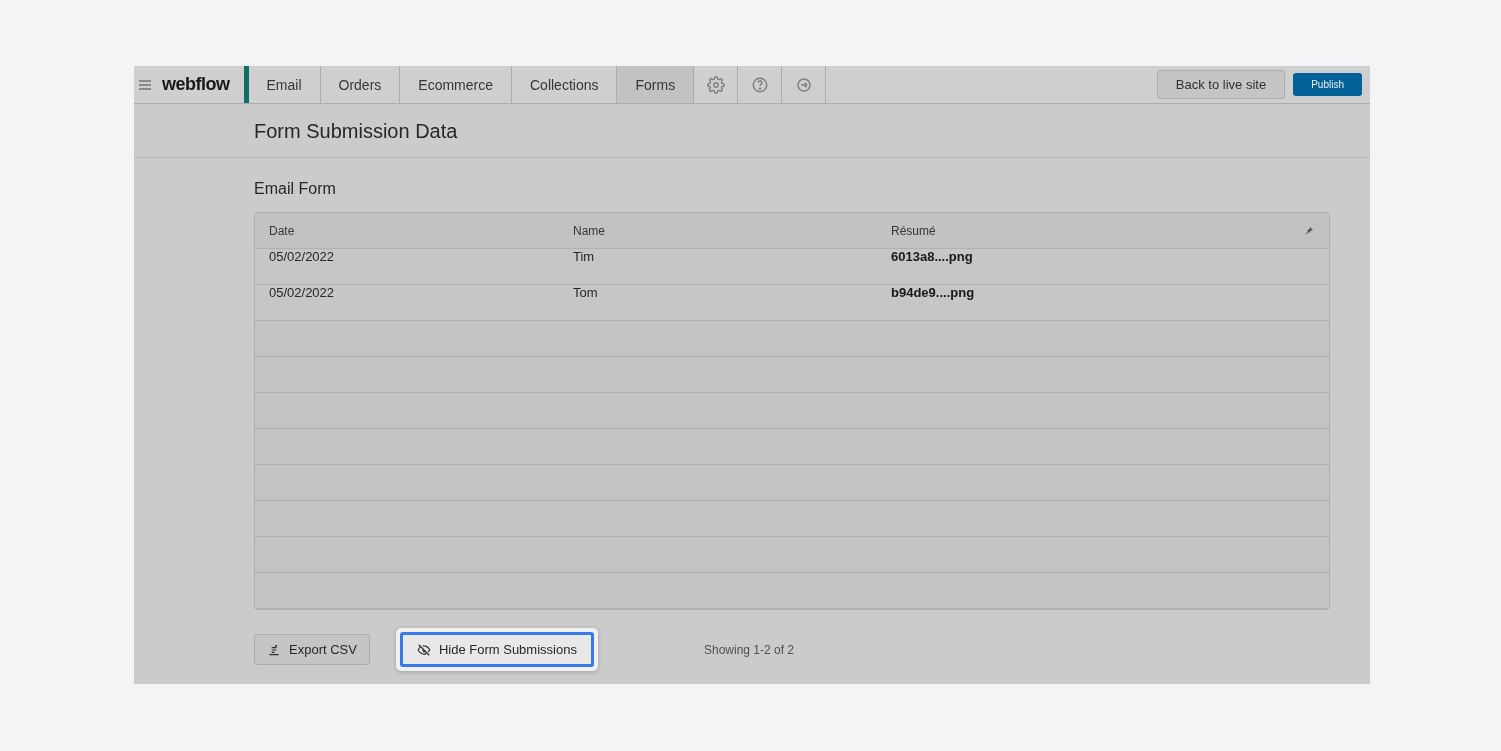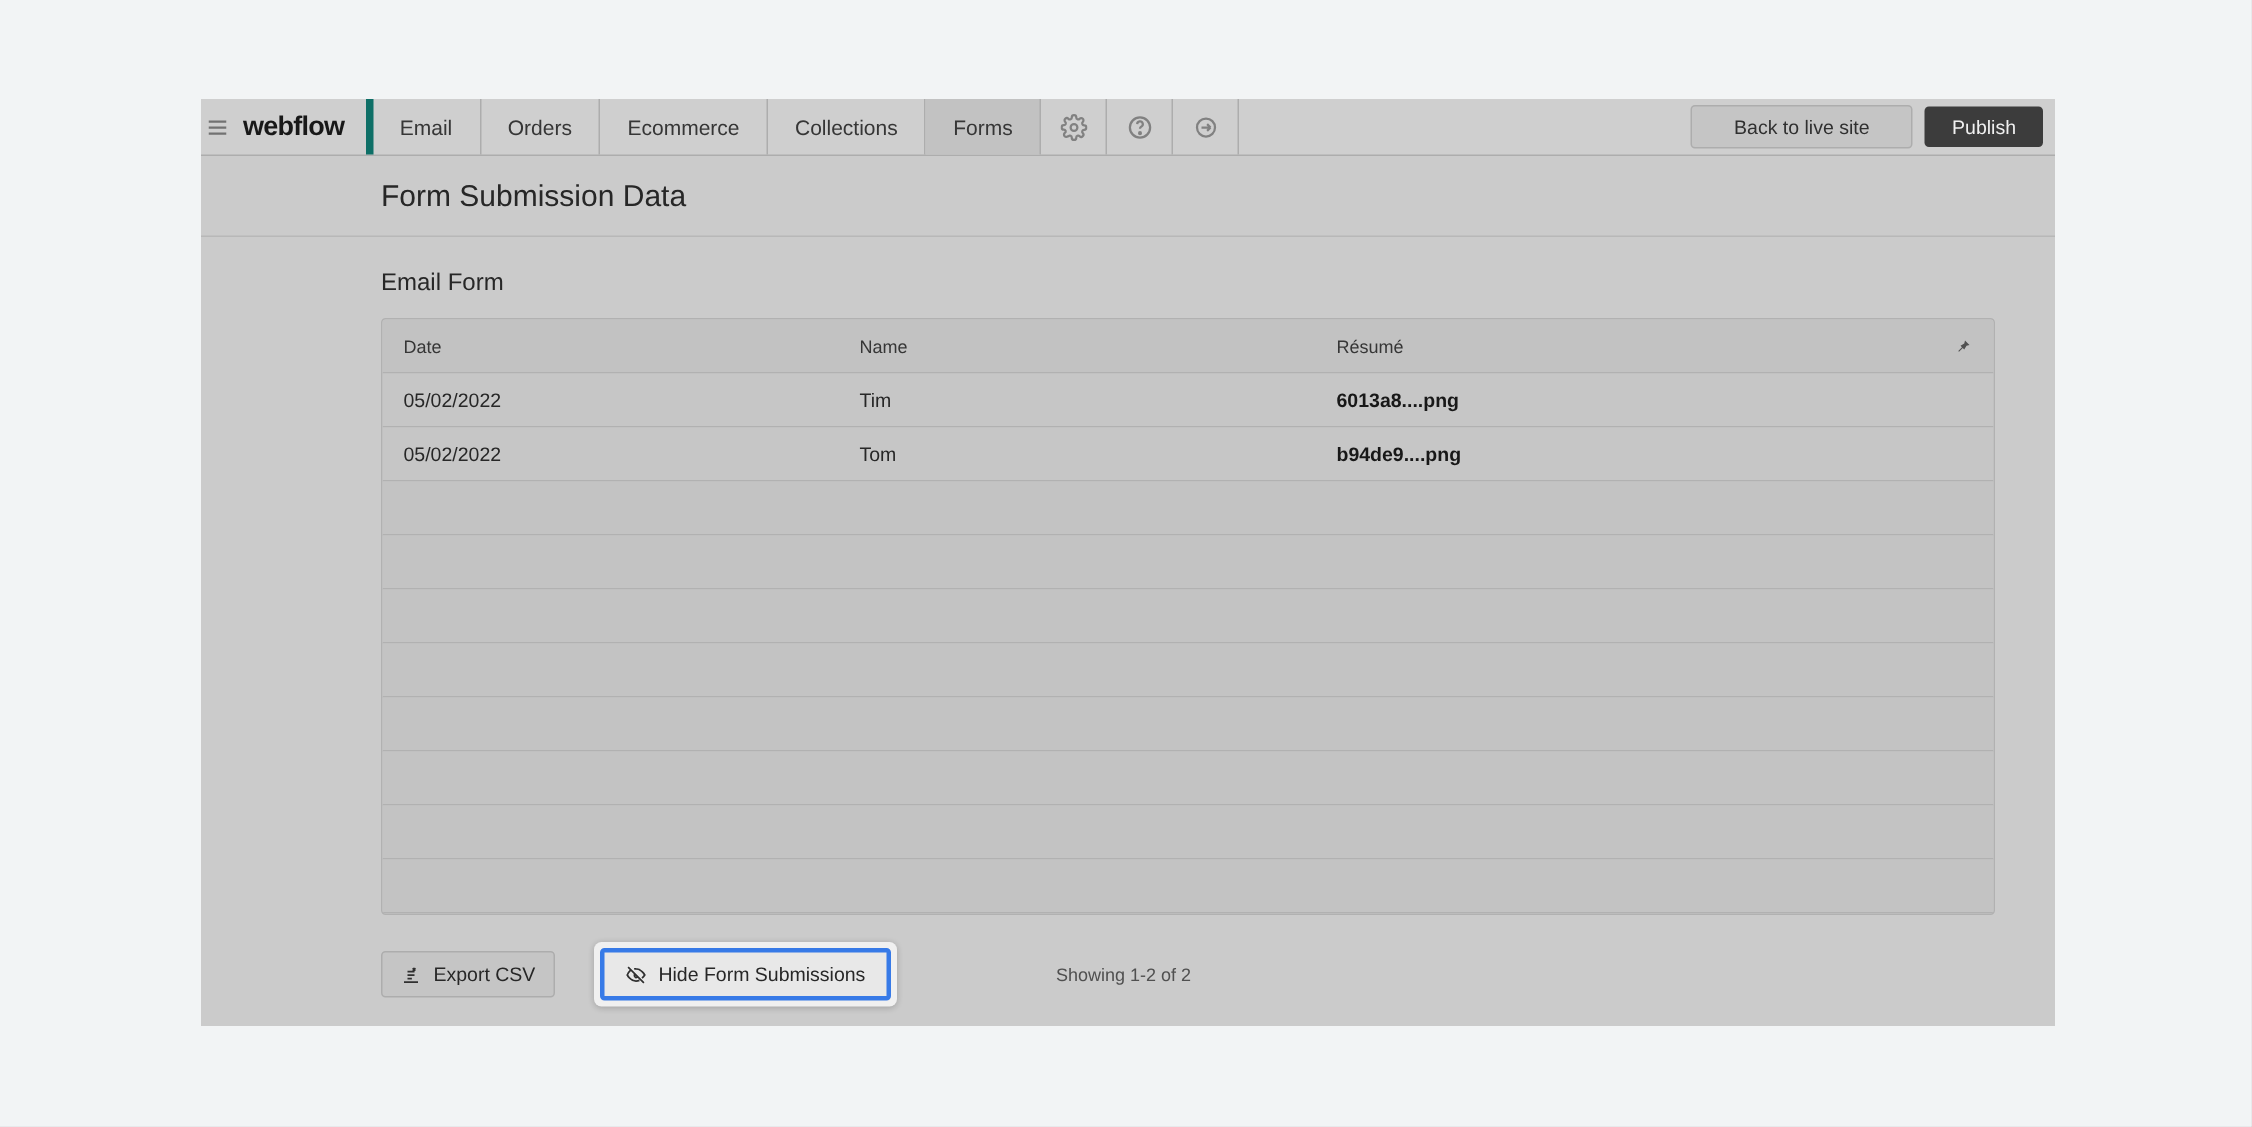--- a/index.html
+++ b/index.html
@@ -60,28 +60,28 @@
     margin-left: auto;
     display: flex; align-items: center;
     gap: 8px; padding-right: 8px;
   }
   .btn-back {
     background: #d2d2d2;
     border: 1px solid #b8b8b8;
     border-radius: 3px;
     font-size: 13px;
     color: #333;
-    padding: 6px 28px;
+    padding: 6px 18px;
     cursor: pointer;
   }
   .btn-publish {
-    background: #404040;
+    background: #0369a1;
     border: none;
     border-radius: 3px;
-    font-size: 13px;
+    font-size: 10px;
     color: #fff;
     padding: 6px 18px;
     cursor: pointer;
   }
   
   .content { padding: 0 0 0 0; }
   .page-title {
     padding: 16px 0 14px 120px;
     font-size: 20px;
     font-weight: 500;
@@ -109,21 +109,20 @@
     font-size: 12px;
     color: #3a3a3a;
   }
   .th-date { width: 318px; padding-left: 14px; }
   .th-name { width: 318px; }
   .th-resume { flex: 1; display:flex; align-items:center; justify-content: space-between; padding-right: 14px; }
   .pin { color:#555; }
   .trow {
     display: flex;
     height: 36px;
-    align-items: center;
     background: #d3d3d3;
     border-bottom: 1px solid #bdbdbd;
     font-size: 13px;
     color: #2a2a2a;
   }
   .trow.empty { background: #d0d0d0; }
   .td-date { width: 318px; padding-left: 14px; }
   .td-name { width: 318px; }
   .td-resume { flex: 1; font-weight: 700; color: #1a1a1a; }
   .footer-bar {

